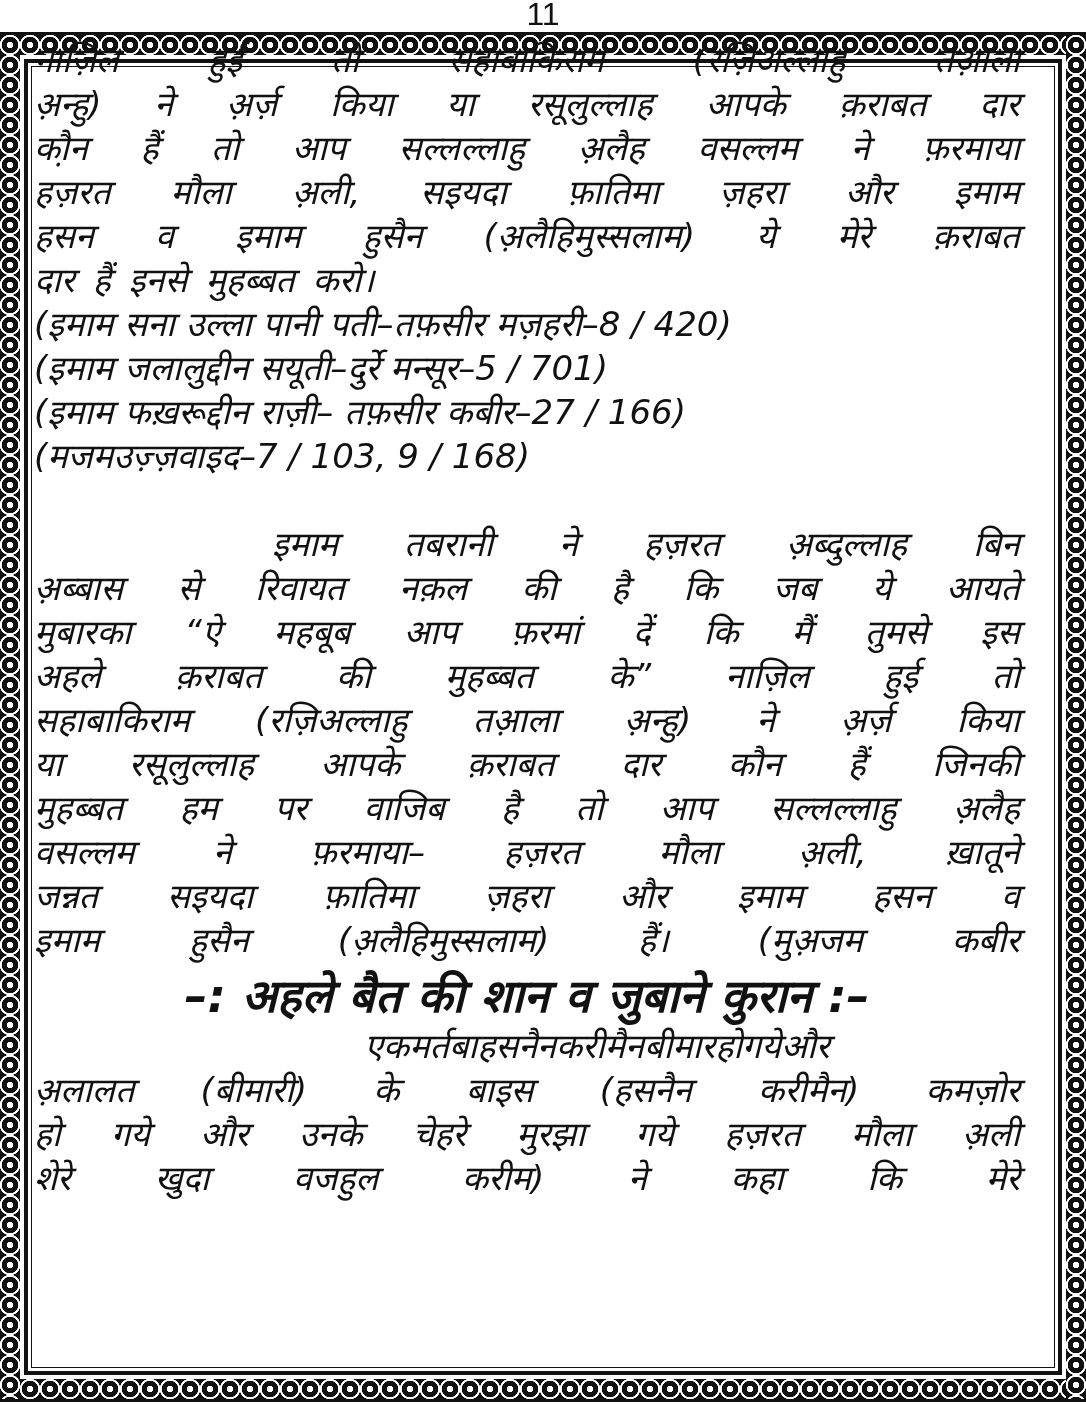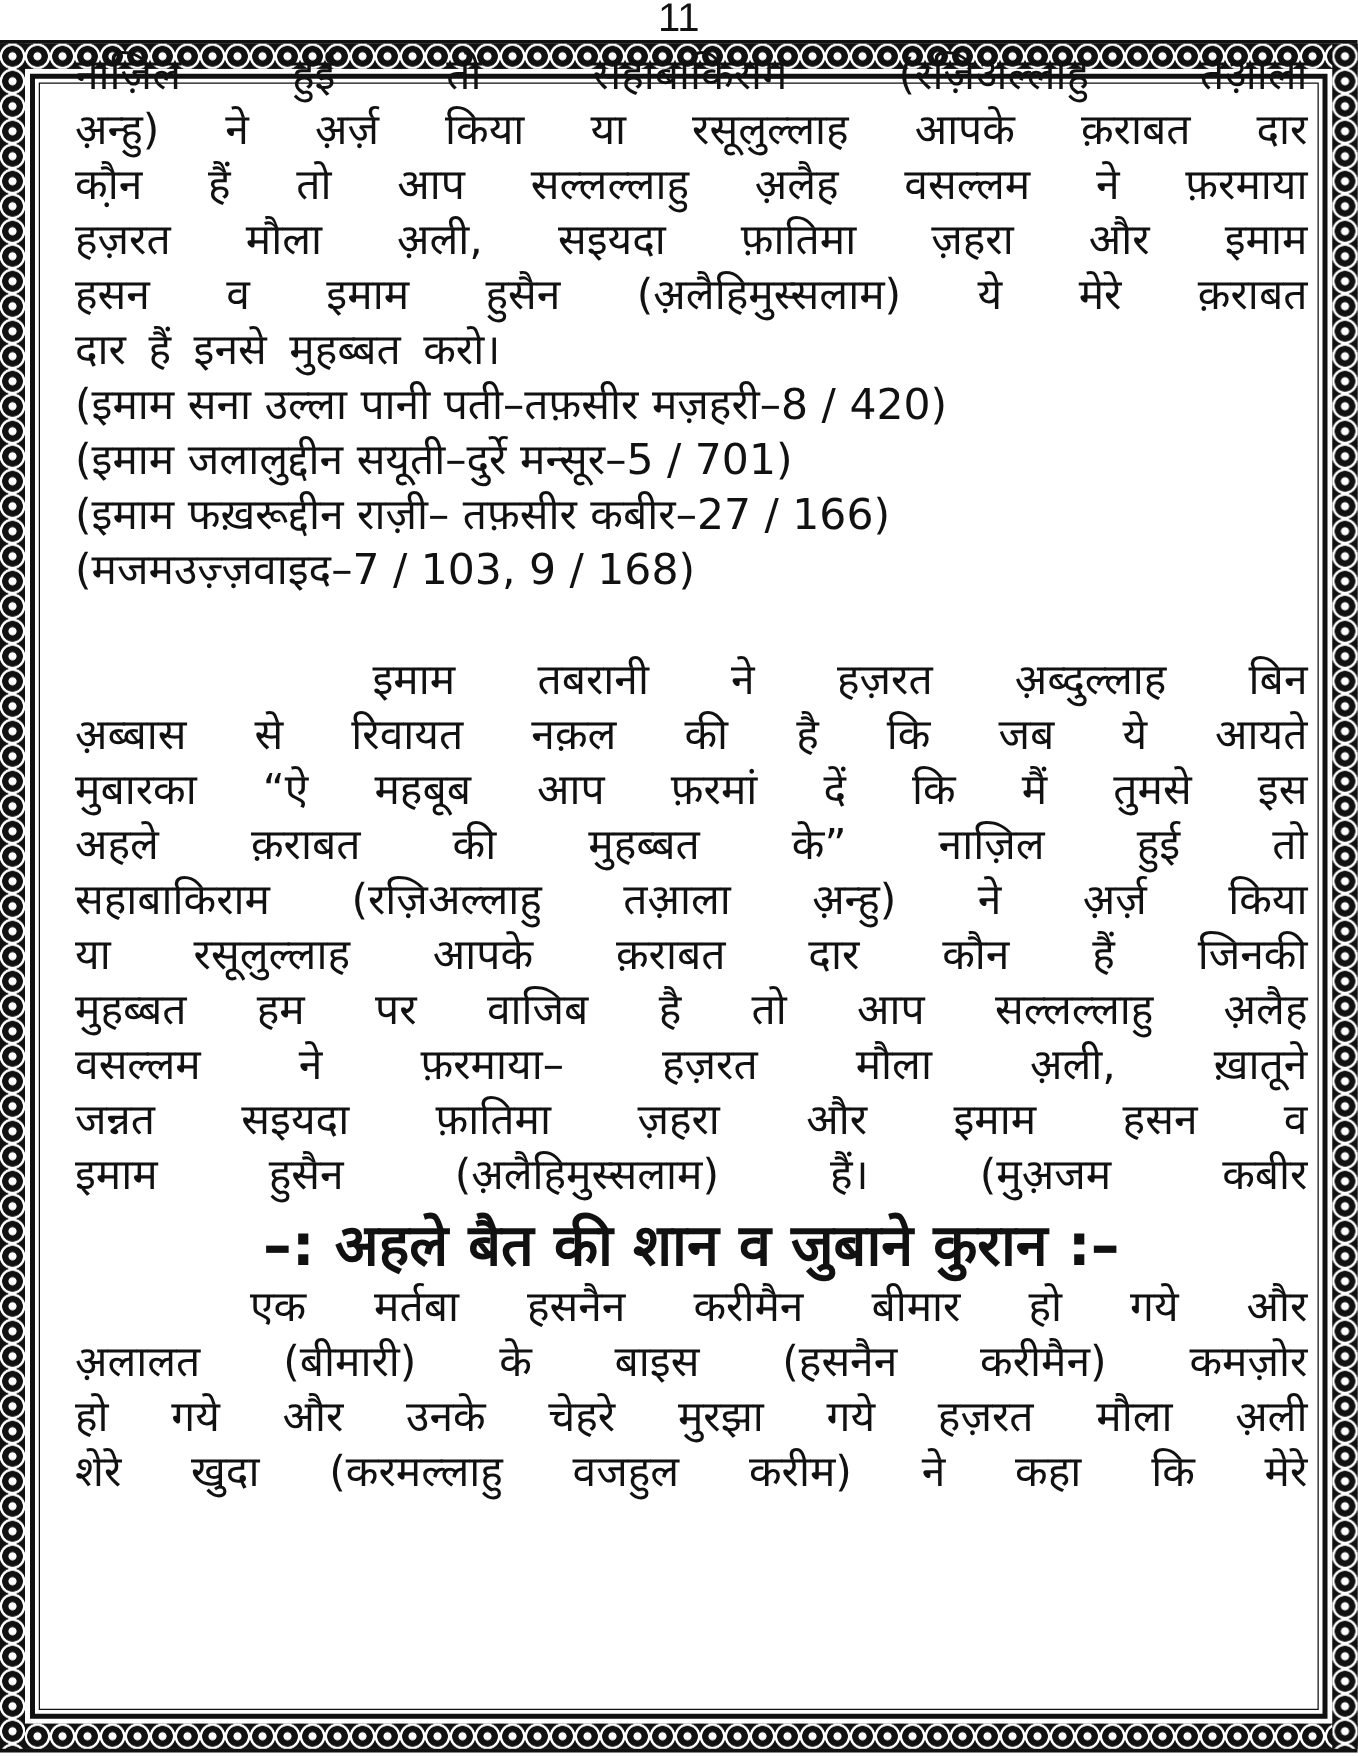--- a/index.html
+++ b/index.html
@@ -14,26 +14,26 @@
                                  radial-gradient(circle at 50% 50%, #111 0 8px, #fff 8.5px 10px, #111 10.5px);
                background-size: 20px 20px; }
   .band-top { left: 0; top: 0; width: 1086px; height: 20px; }
   .band-bottom { left: 0; bottom: 0; width: 1086px; height: 20px; }
   .band-left { left: 0; top: 0; width: 20px; height: 100%; }
   .band-right { right: 0; top: 0; width: 20px; height: 100%; }
   .inner-rule { position: absolute; left: 24px; top: 24px; right: 24px; bottom: 24px;
                 border: 4px solid #111; box-sizing: border-box; }
   .inner-rule::after { content: ""; position: absolute; left: 3px; top: 3px; right: 3px; bottom: 3px;
                        border: 1px solid #111; }
-  .content { position: absolute; left: 60px; top: 38px; width: 986px; }
+  .content { position: absolute; left: 34px; top: 38px; width: 986px; font-style: italic; }
   .line { font-size: 34px; line-height: 44px; height: 44px; white-space: nowrap;
           display: flex; justify-content: space-between; }
   .line.left { justify-content: flex-start; gap: 18px; }
   .line.indent { padding-left: 238px; }
-  .line.indent2 { padding-left: 140px; }
+  .line.indent2 { padding-left: 140px; justify-content: center; }
   .line span { display: inline-block; }
   .gap { height: 44px; }
   .heading { font-size: 46px; line-height: 52px; text-align: center; font-weight: bold; margin: 8px 0 2px 0; }
 </style>
 </head>
 <body>
 
 <div class="page-number">11</div>
 
 <div class="frame">
@@ -241,21 +241,20 @@
         <span>चेहरे</span>
         <span>मुरझा</span>
         <span>गये</span>
         <span>हज़रत</span>
         <span>मौला</span>
         <span>अ़ली</span>
       </div>
       <div class="line">
         <span>शेरे</span>
         <span>खुदा</span>
-        <span>(करमल्लाहु</span>
         <span>वजहुल</span>
         <span>करीम)</span>
         <span>ने</span>
         <span>कहा</span>
         <span>कि</span>
         <span>मेरे</span>
       </div>
     </div>
 </div>
 

